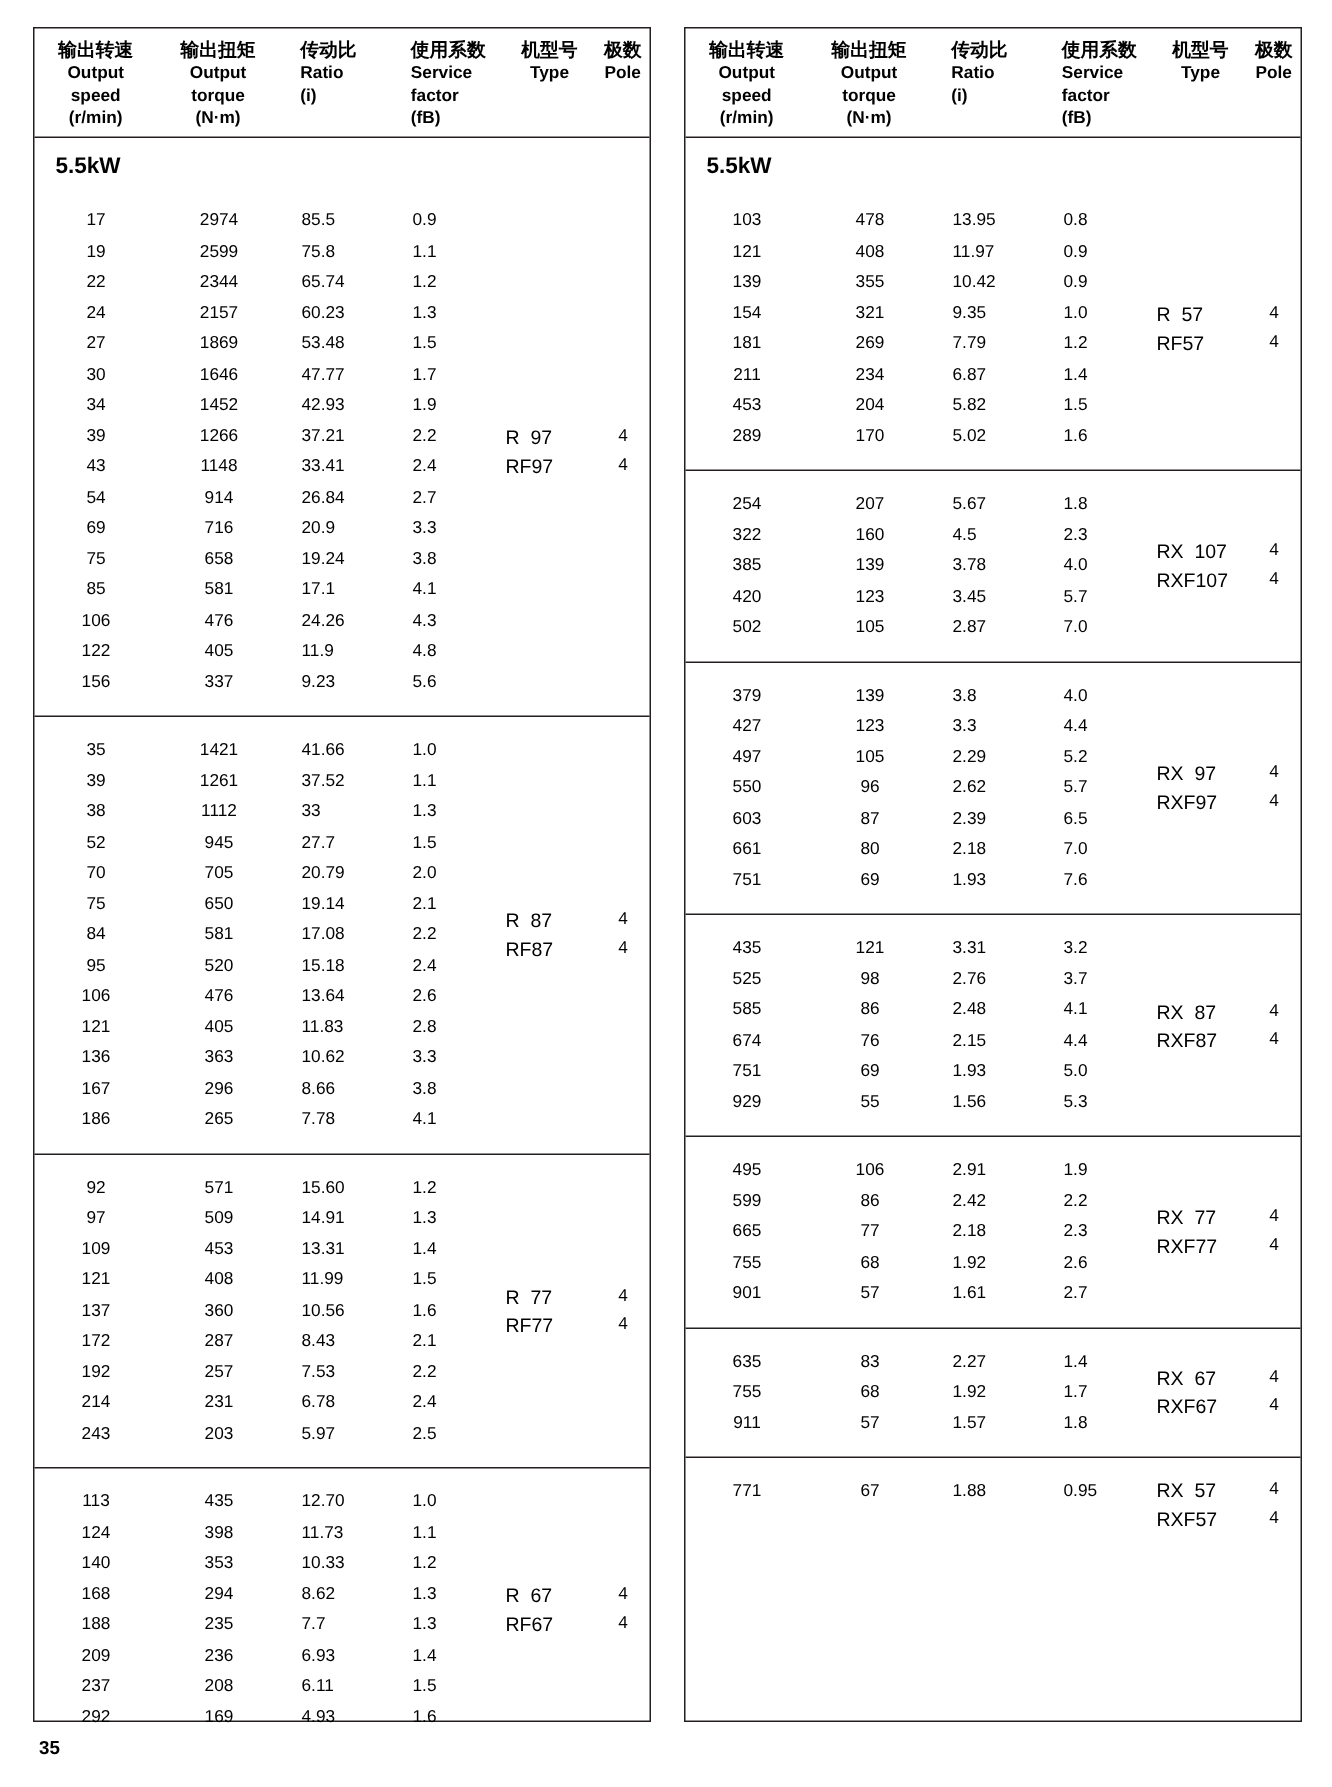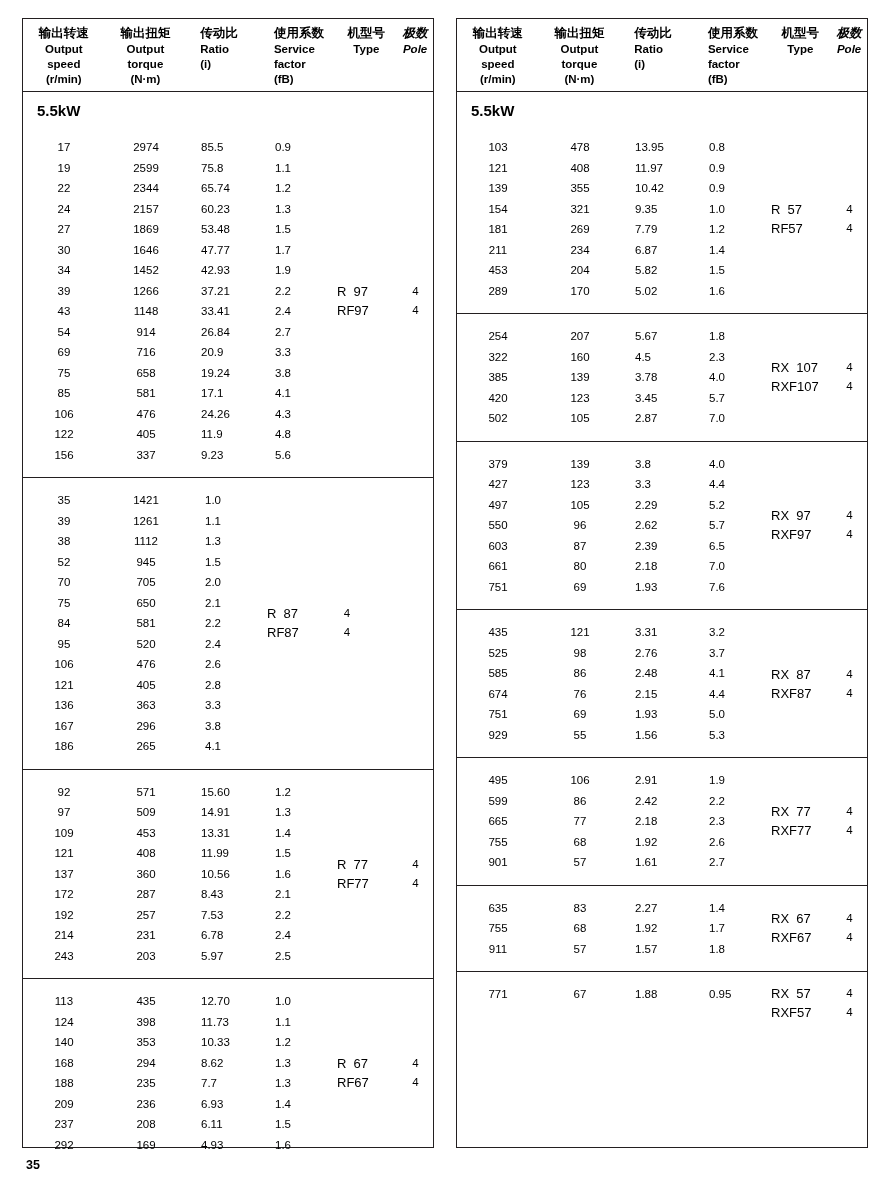--- a/index.html
+++ b/index.html
@@ -55,21 +55,21 @@
   }
   .hdr-en { font-weight: bold; }
   .hdr-unit { font-weight: bold; }
 
   
   .c-speed  { width: 82px; }
   .c-torque { width: 82px; }
   .c-ratio  { width: 70px; }
   .c-sf     { width: 80px; }
   .c-type   { width: 62px; }
-  .c-pole   { width: 36px; font-style: italic; }
+  .c-pole   { width: 36px; }
 
   .kw {
     font-size: 15px;
     font-weight: bold;
     padding: 10px 0 6px 14px;
   }
 
   .block {
     position: relative;
   }
@@ -276,20 +276,35 @@
                   <div>705</div>
                   <div>650</div>
                   <div>581</div>
                   <div>520</div>
                   <div>476</div>
                   <div>405</div>
                   <div>363</div>
                   <div>296</div>
                   <div>265</div>
                 </div>
+                <div class="numcol c-ratio">
+                  <div>41.66</div>
+                  <div>37.52</div>
+                  <div>33</div>
+                  <div>27.7</div>
+                  <div>20.79</div>
+                  <div>19.14</div>
+                  <div>17.08</div>
+                  <div>15.18</div>
+                  <div>13.64</div>
+                  <div>11.83</div>
+                  <div>10.62</div>
+                  <div>8.66</div>
+                  <div>7.78</div>
+                </div>
                 <div class="numcol c-sf">
                   <div>1.0</div>
                   <div>1.1</div>
                   <div>1.3</div>
                   <div>1.5</div>
                   <div>2.0</div>
                   <div>2.1</div>
                   <div>2.2</div>
                   <div>2.4</div>
                   <div>2.6</div>

